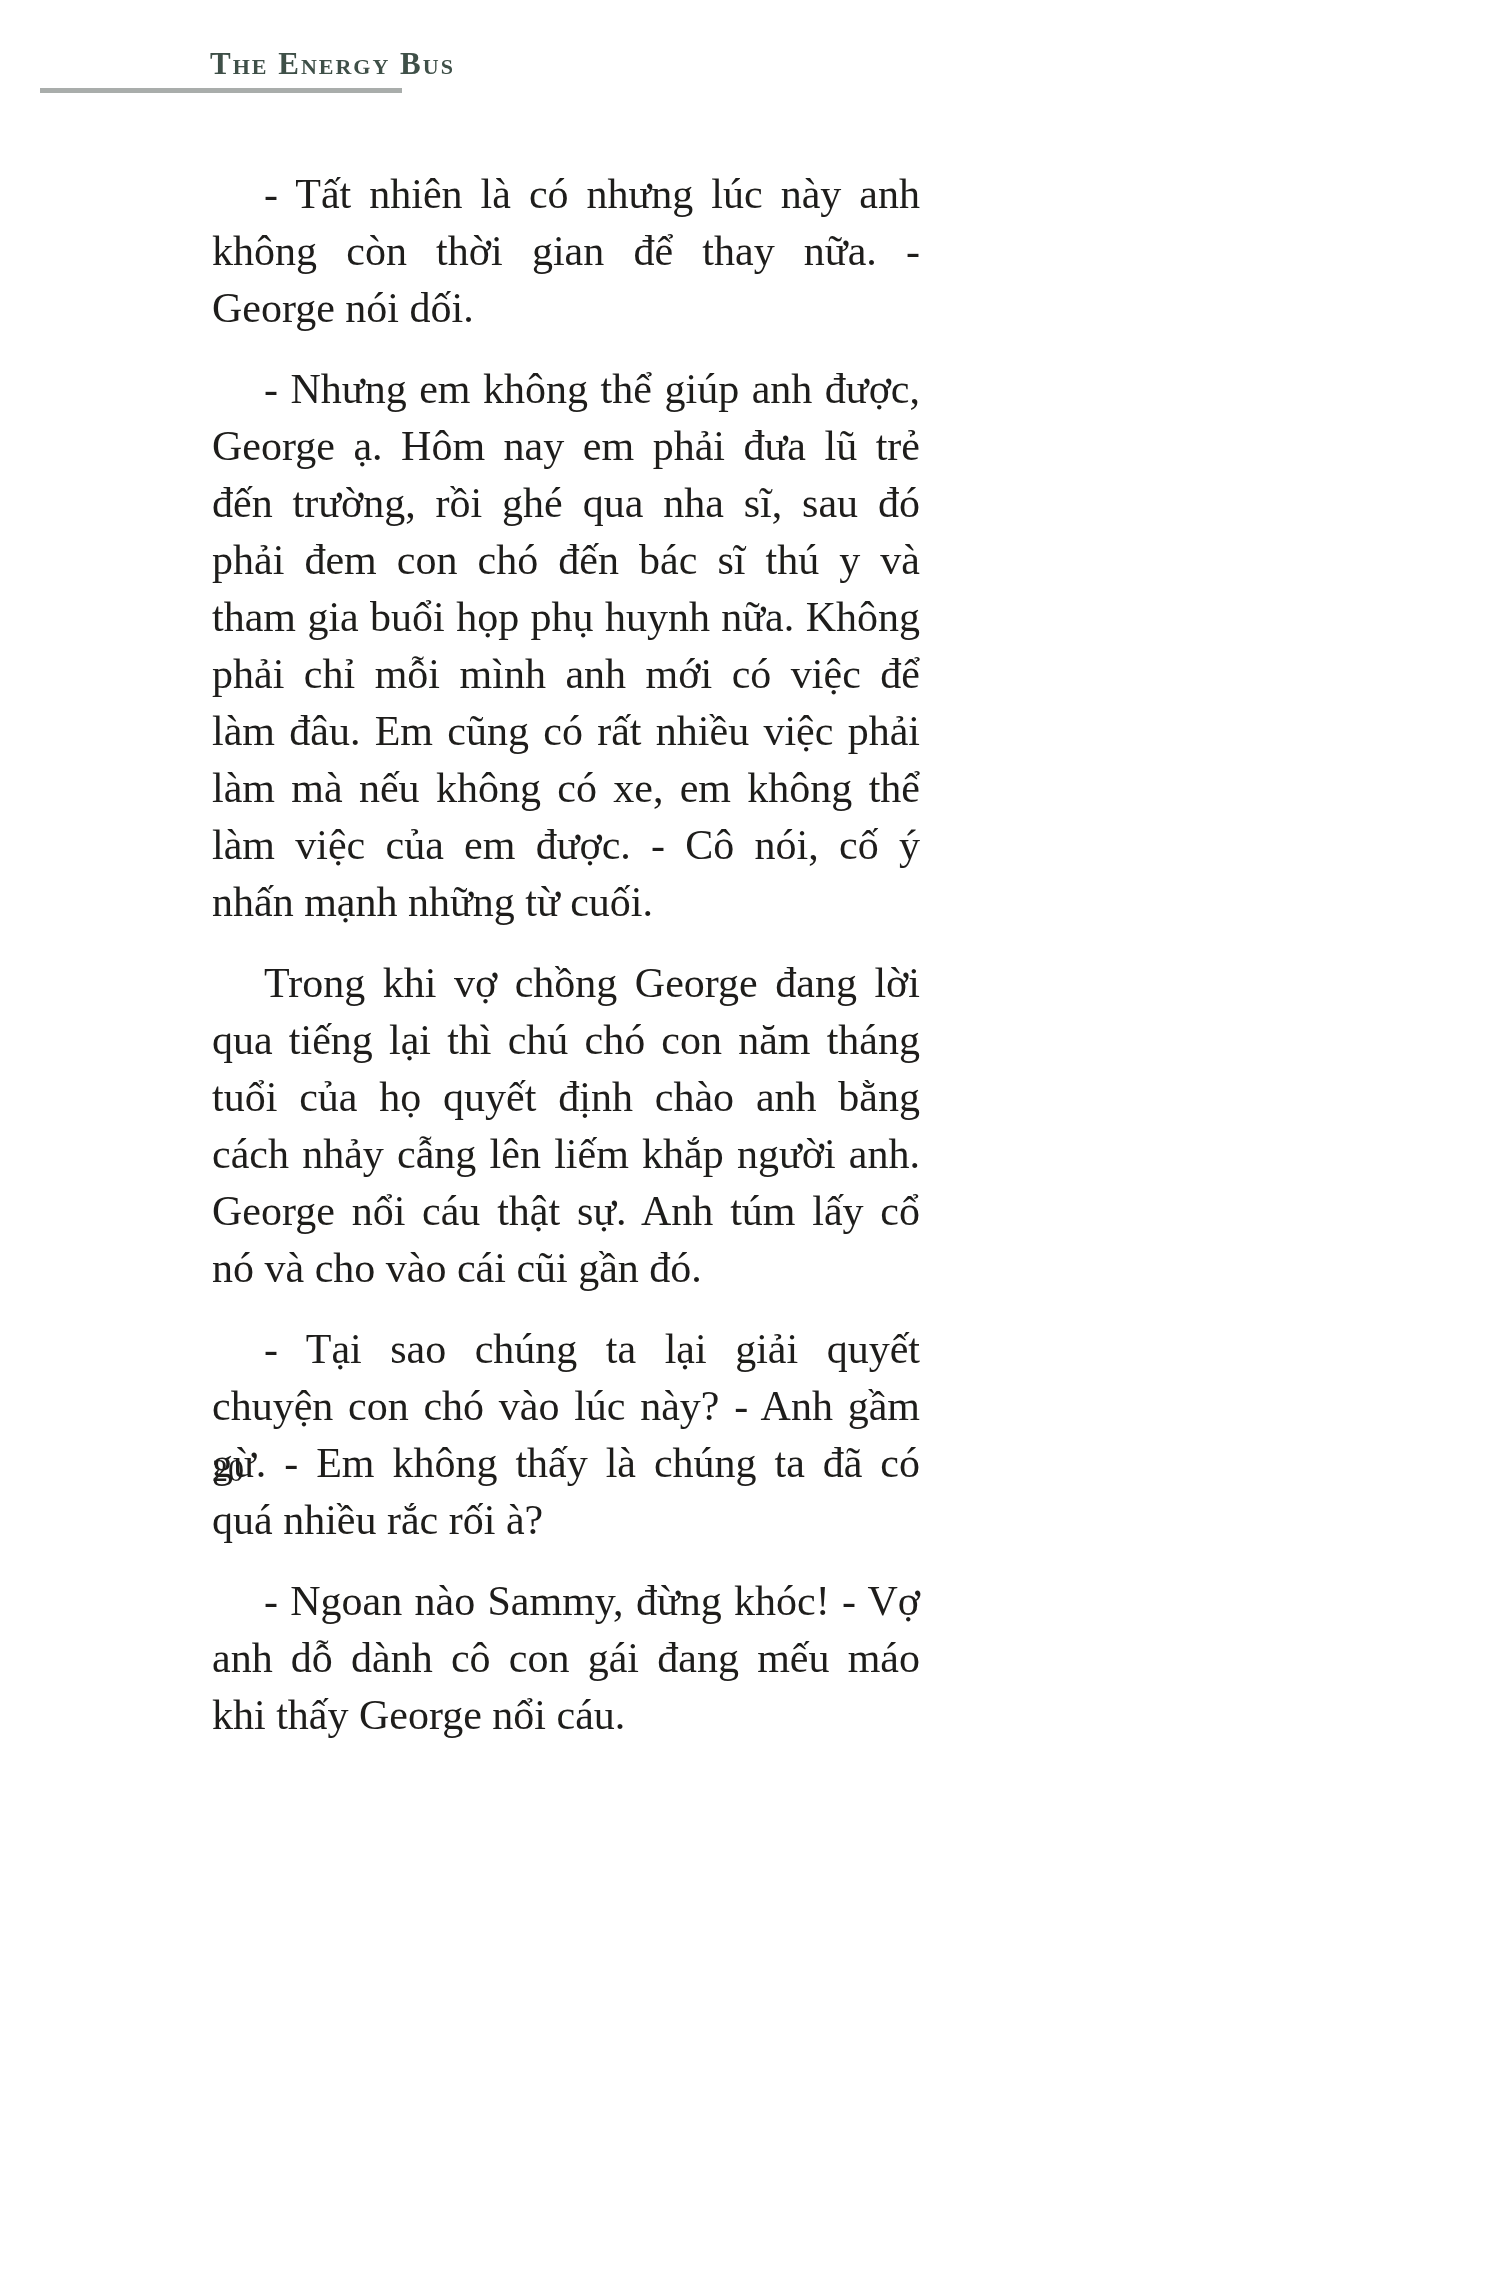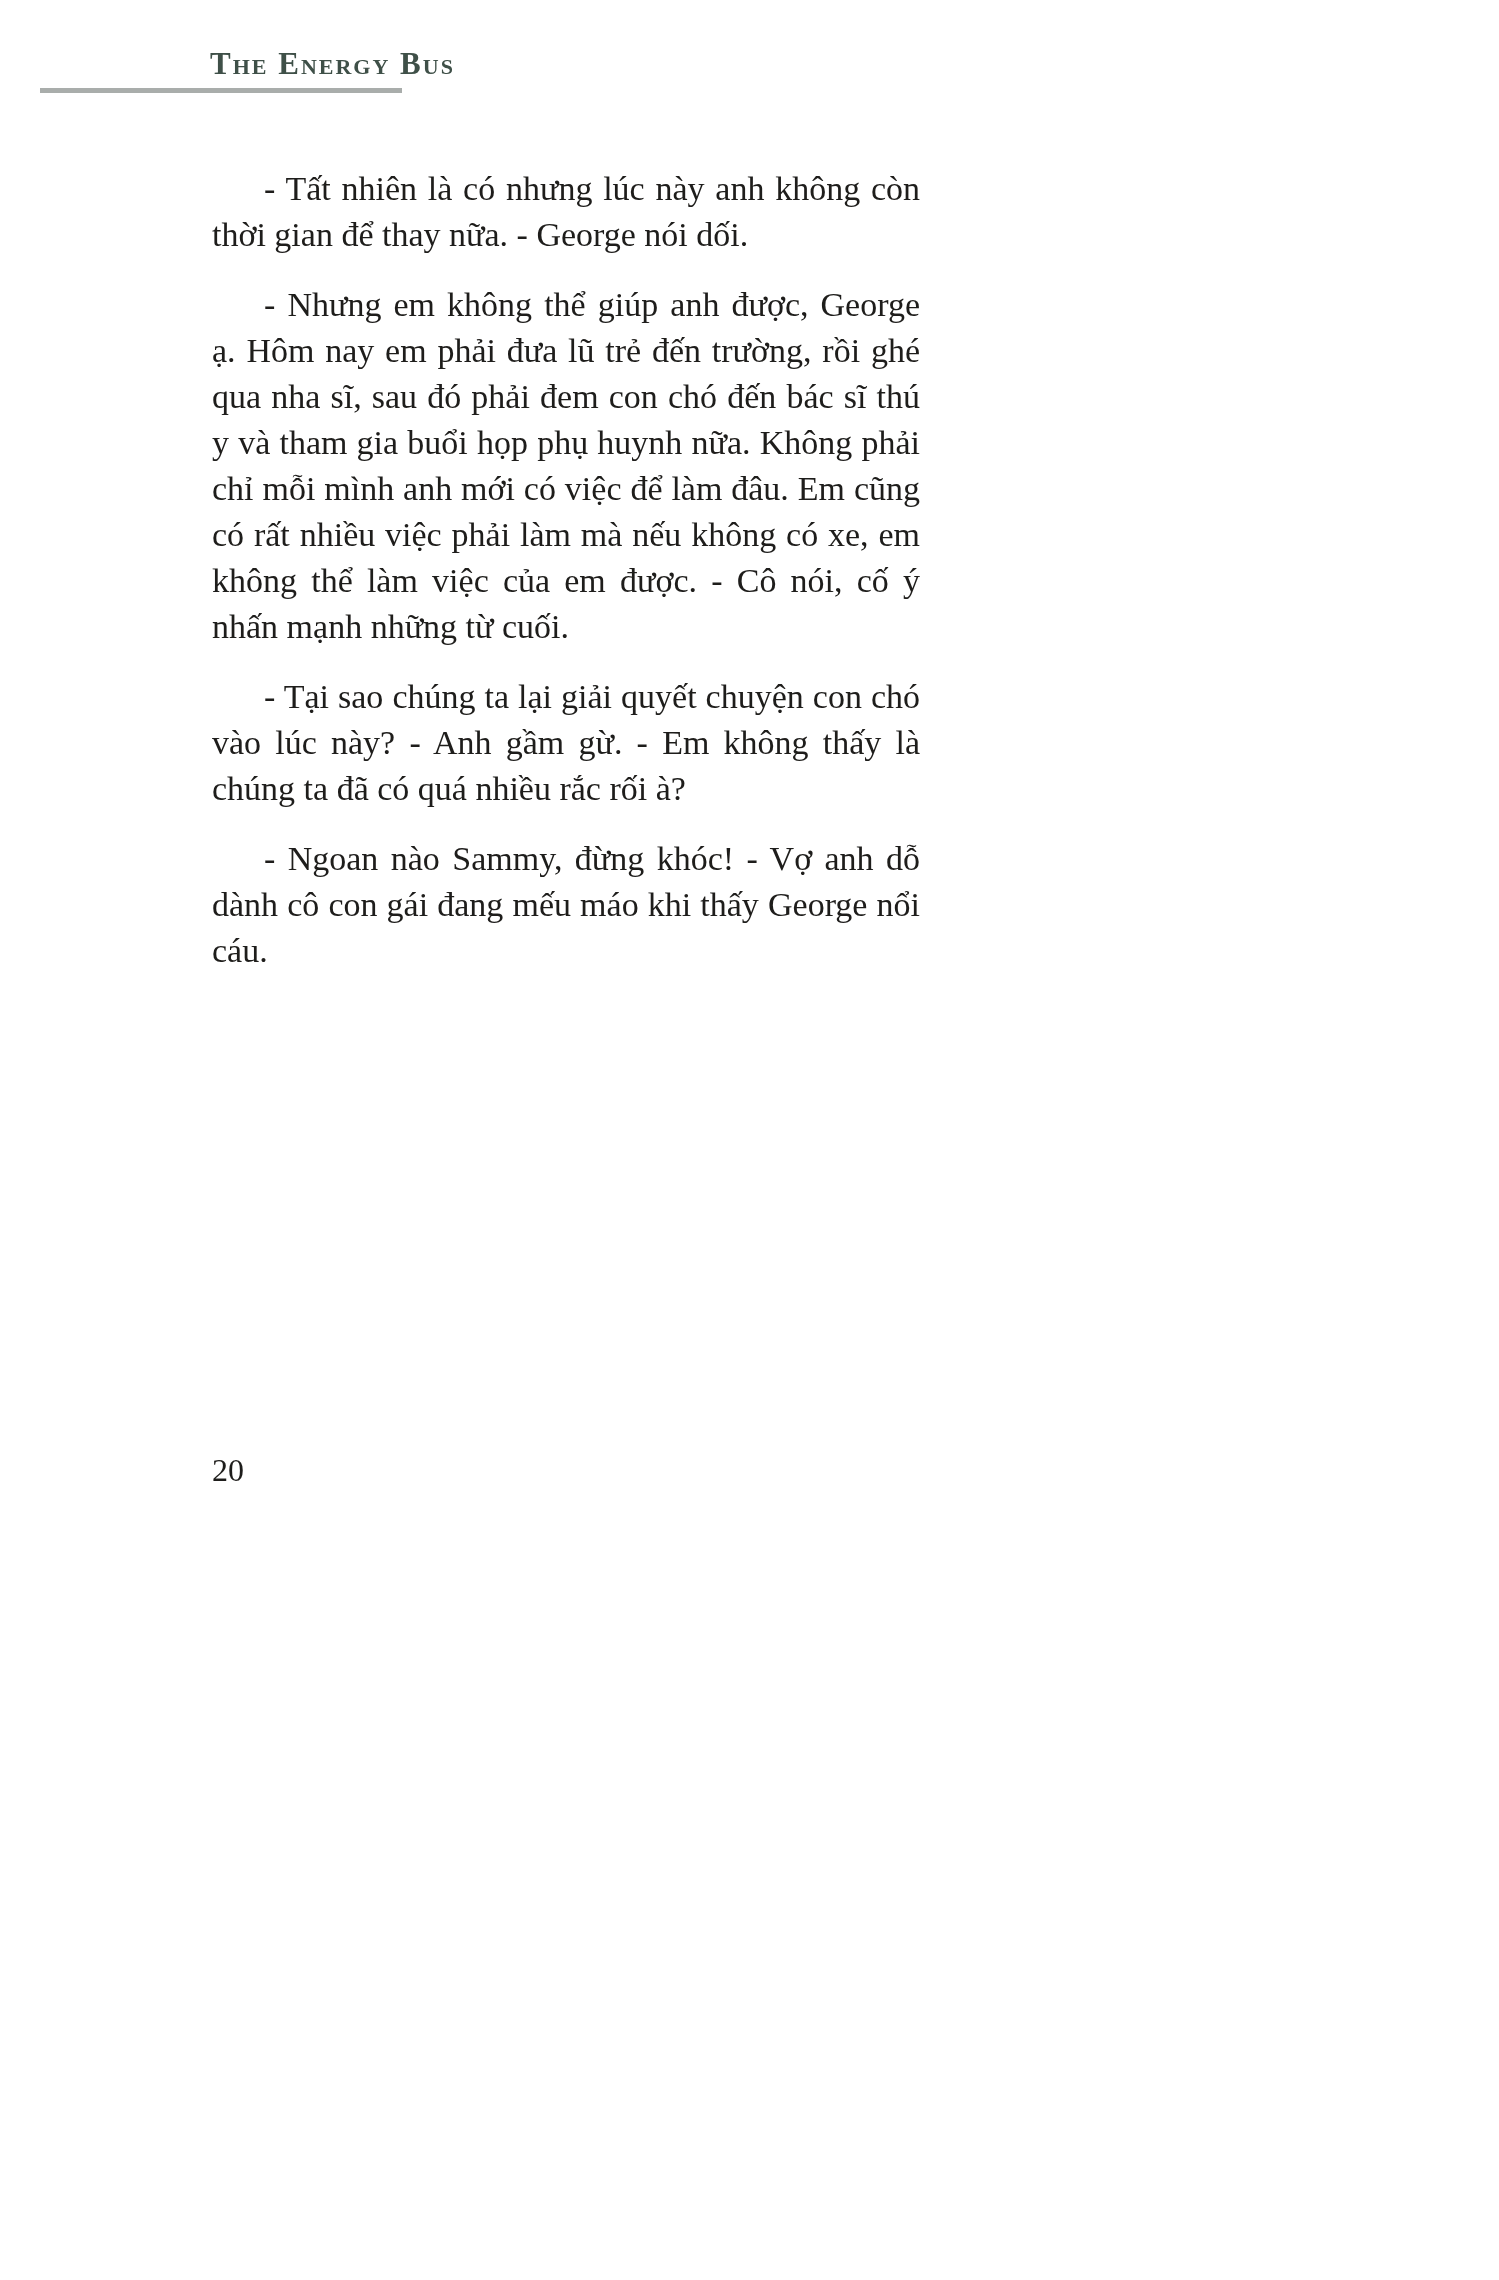--- a/index.html
+++ b/index.html
@@ -38,22 +38,22 @@
   }
   .text-block {
     position: absolute;
     left: 172px;
     top: 166px;
     width: 708px;
   }
   .text-block p {
     margin: 0 0 24px 0;
     font-family: "Liberation Serif", serif;
-    font-size: 34px;
-    line-height: 46px;
+    font-size: 42px;
+    line-height: 57px;
     text-align: justify;
     text-indent: 52px;
     color: var(--body-text, #1e1d1b);
   }
   .page-number {
     position: absolute;
     left: 172px;
     top: 1452px;
     font-family: "Liberation Serif", serif;
     font-size: 32px;
@@ -66,19 +66,20 @@
 <div class="page">
 
   <header>
     <span class="header-title">The Energy Bus</span>
     <div class="header-rule"></div>
   </header>
 
   <main class="text-block">
     <p>- Tất nhiên là có nhưng lúc này anh không còn thời gian để thay nữa. - George nói dối.</p>
     <p>- Nhưng em không thể giúp anh được, George ạ. Hôm nay em phải đưa lũ trẻ đến trường, rồi ghé qua nha sĩ, sau đó phải đem con chó đến bác sĩ thú y và tham gia buổi họp phụ huynh nữa. Không phải chỉ mỗi mình anh mới có việc để làm đâu. Em cũng có rất nhiều việc phải làm mà nếu không có xe, em không thể làm việc của em được. - Cô nói, cố ý nhấn mạnh những từ cuối.</p>
+    <p>Trong khi vợ chồng George đang lời qua tiếng lại thì chú chó con năm tháng tuổi của họ quyết định chào anh bằng cách nhảy cẫng lên liếm khắp người anh. George nổi cáu thật sự. Anh túm lấy cổ nó và cho vào cái cũi gần đó.</p>
     <p>- Tại sao chúng ta lại giải quyết chuyện con chó vào lúc này? - Anh gầm gừ. - Em không thấy là chúng ta đã có quá nhiều rắc rối à?</p>
     <p>- Ngoan nào Sammy, đừng khóc! - Vợ anh dỗ dành cô con gái đang mếu máo khi thấy George nổi cáu.</p>
   </main>
 
   <div class="page-number">20</div>
 
 </div>
 
 </body></html>

